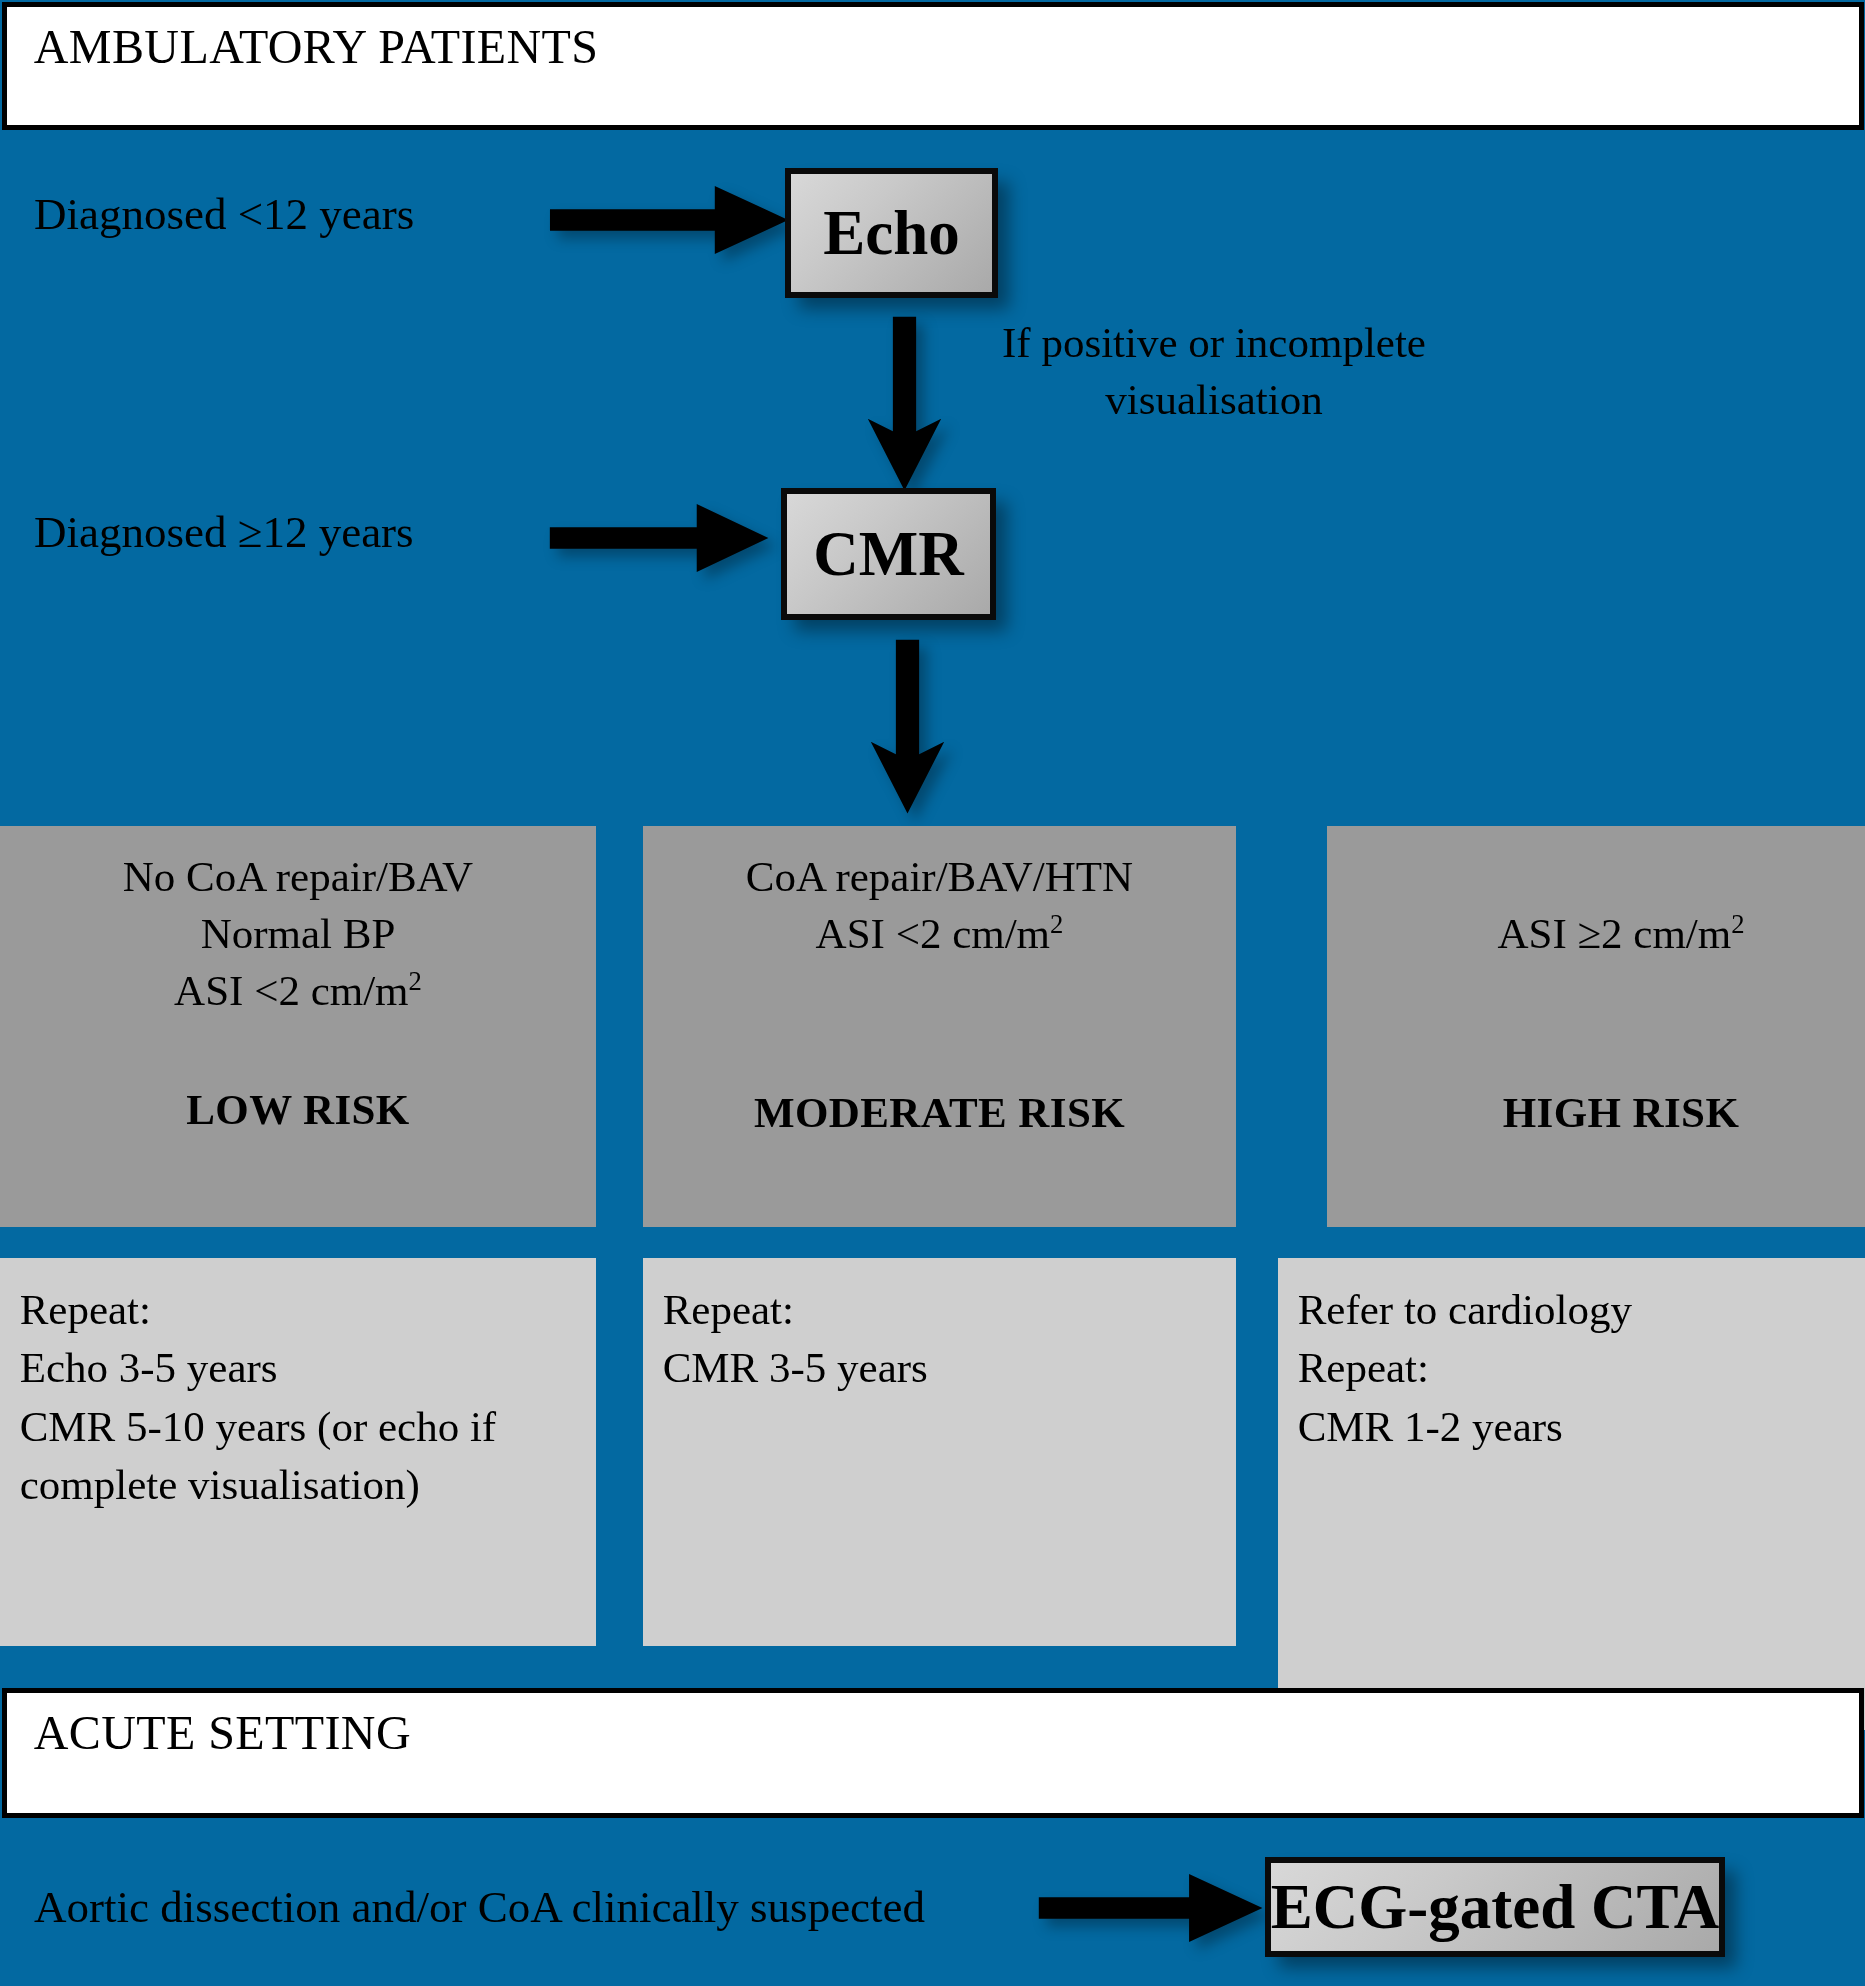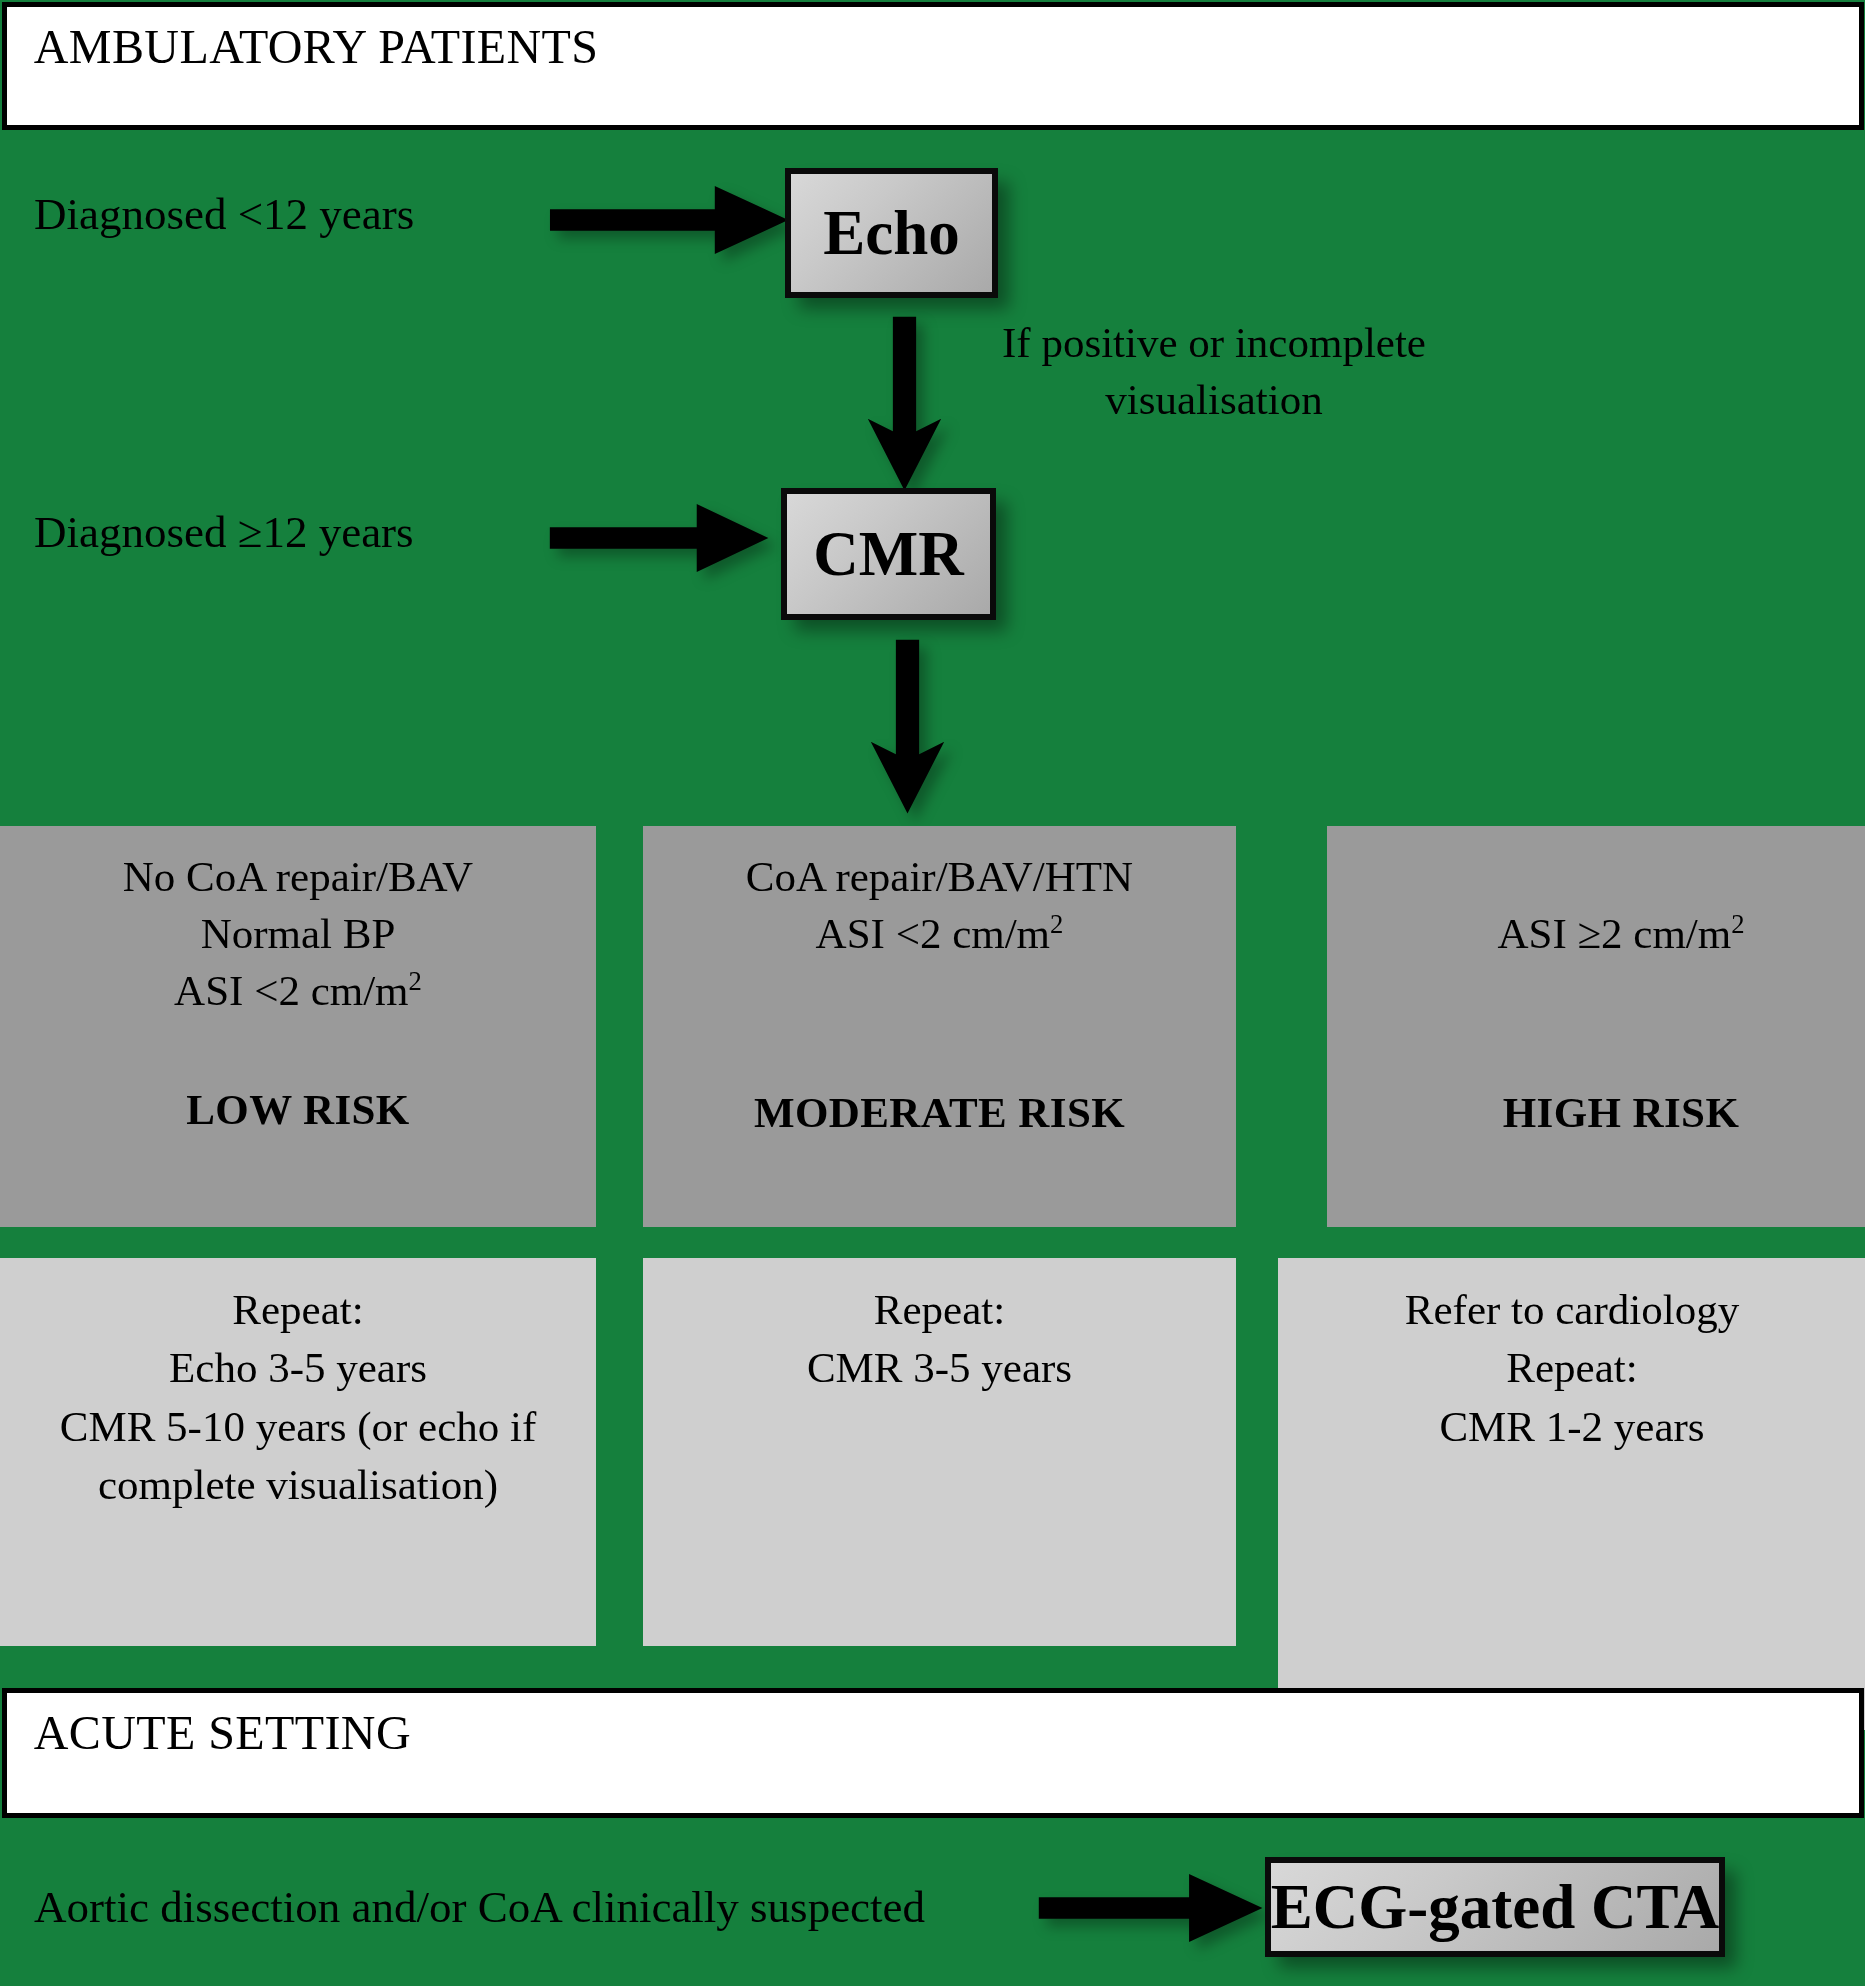--- a/index.html
+++ b/index.html
@@ -4,21 +4,21 @@
 <style>
   html, body {
     margin: 0;
     padding: 0;
     background: #ffffff;
   }
   #page {
     position: relative;
     width: 1866px;
     height: 1986px;
-    background: #15803d;
+    background: #0369a1;
     font-family: "Liberation Serif", "DejaVu Serif", serif;
     color: #000000;
     overflow: hidden;
   }
 
   
   .section-banner {
     position: absolute;
     box-sizing: border-box;
     border: 5.4px solid #000000;
@@ -90,21 +90,20 @@
     vertical-align: super;
     line-height: 0;
   }
 
   
   .followup-box {
     position: absolute;
     box-sizing: border-box;
     background: #cfcfcf;
     padding: 23px 19.7px 0 19.7px;
-    text-align: center;
   }
   .followup-box .followup-text {
     font-size: 43px;
     line-height: 1.36;
   }
 
   
   .arrow {
     position: absolute;
     filter: drop-shadow(8px 8px 6.3px rgba(0,0,0,0.30));

